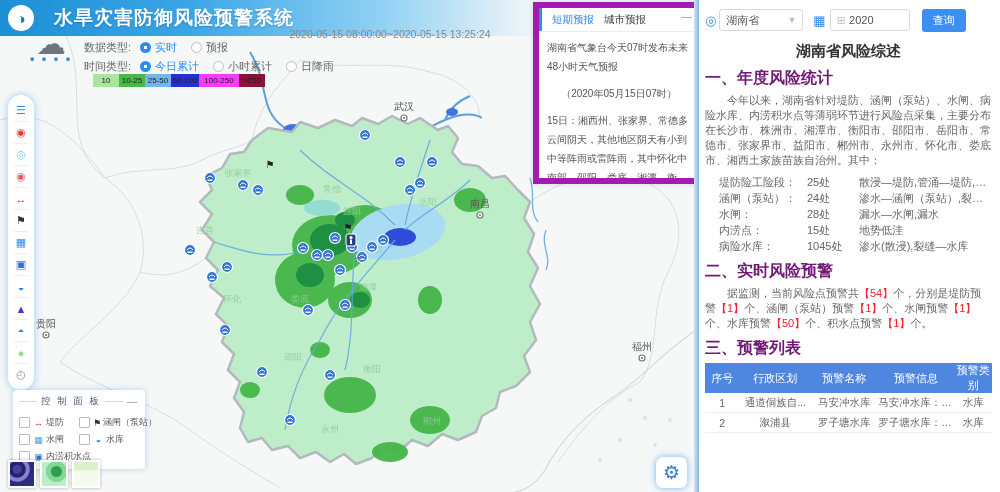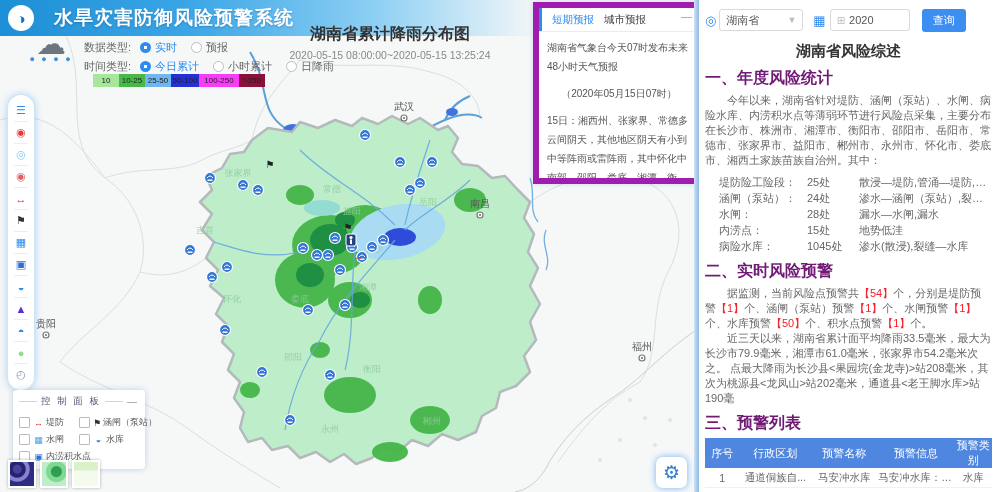--- a/index.html
+++ b/index.html
@@ -392,21 +392,20 @@
           </g>
         </g>
     </svg>
 
     <div id="hdr">
       <div id="logo">◑</div>
       <div id="hdr-title">水旱灾害防御风险预警系统</div>
     </div>
 
     <div id="map-title-box">
-      <div id="map-title">湖南省累计降雨分布图</div>
       <div id="map-subtitle">2020-05-15 08:00:00~2020-05-15 13:25:24</div>
     </div>
 
     <div id="cloud">
       <div class="c">☁</div>
       <div class="d">● ● ● ●</div>
     </div>
 
     <div id="type-controls">
       <div class="ctl-row">
@@ -576,21 +575,20 @@
         </div>
         <div class="stat-row">
           <span class="sl">病险水库：</span>
           <span class="sc">1045处</span>
           <span class="sd">渗水(散浸),裂缝—水库</span>
         </div>
       </div>
 
     <div class="rp-h">二、实时风险预警</div>
     <p class="rp-p" id="rp-p1"><span>据监测，当前风险点预警共</span><span class="red">【54】</span><span>个，分别是堤防预警</span><span class="red">【1】</span><span>个、涵闸（泵站）预警</span><span class="red">【1】</span><span>个、水闸预警</span><span class="red">【1】</span><span>个、水库预警</span><span class="red">【50】</span><span>个、积水点预警</span><span class="red">【1】</span><span>个。</span></p>
-    <p class="rp-p">近三天以来，湖南省累计面平均降雨33.5毫米，最大为长沙市79.9毫米，湘潭市61.0毫米，张家界市54.2毫米次之。 点最大降雨为长沙县&lt;果园垸(金龙寺)&gt;站208毫米，其次为桃源县&lt;龙凤山&gt;站202毫米，通道县&lt;老王脚水库&gt;站190毫</p>
 
     <div class="rp-h">三、预警列表</div>
     <table id="warn-table">
       <colgroup>
           <col class="c0">
           <col class="c1">
           <col class="c2">
           <col class="c3">
           <col class="c4">
         </colgroup>

